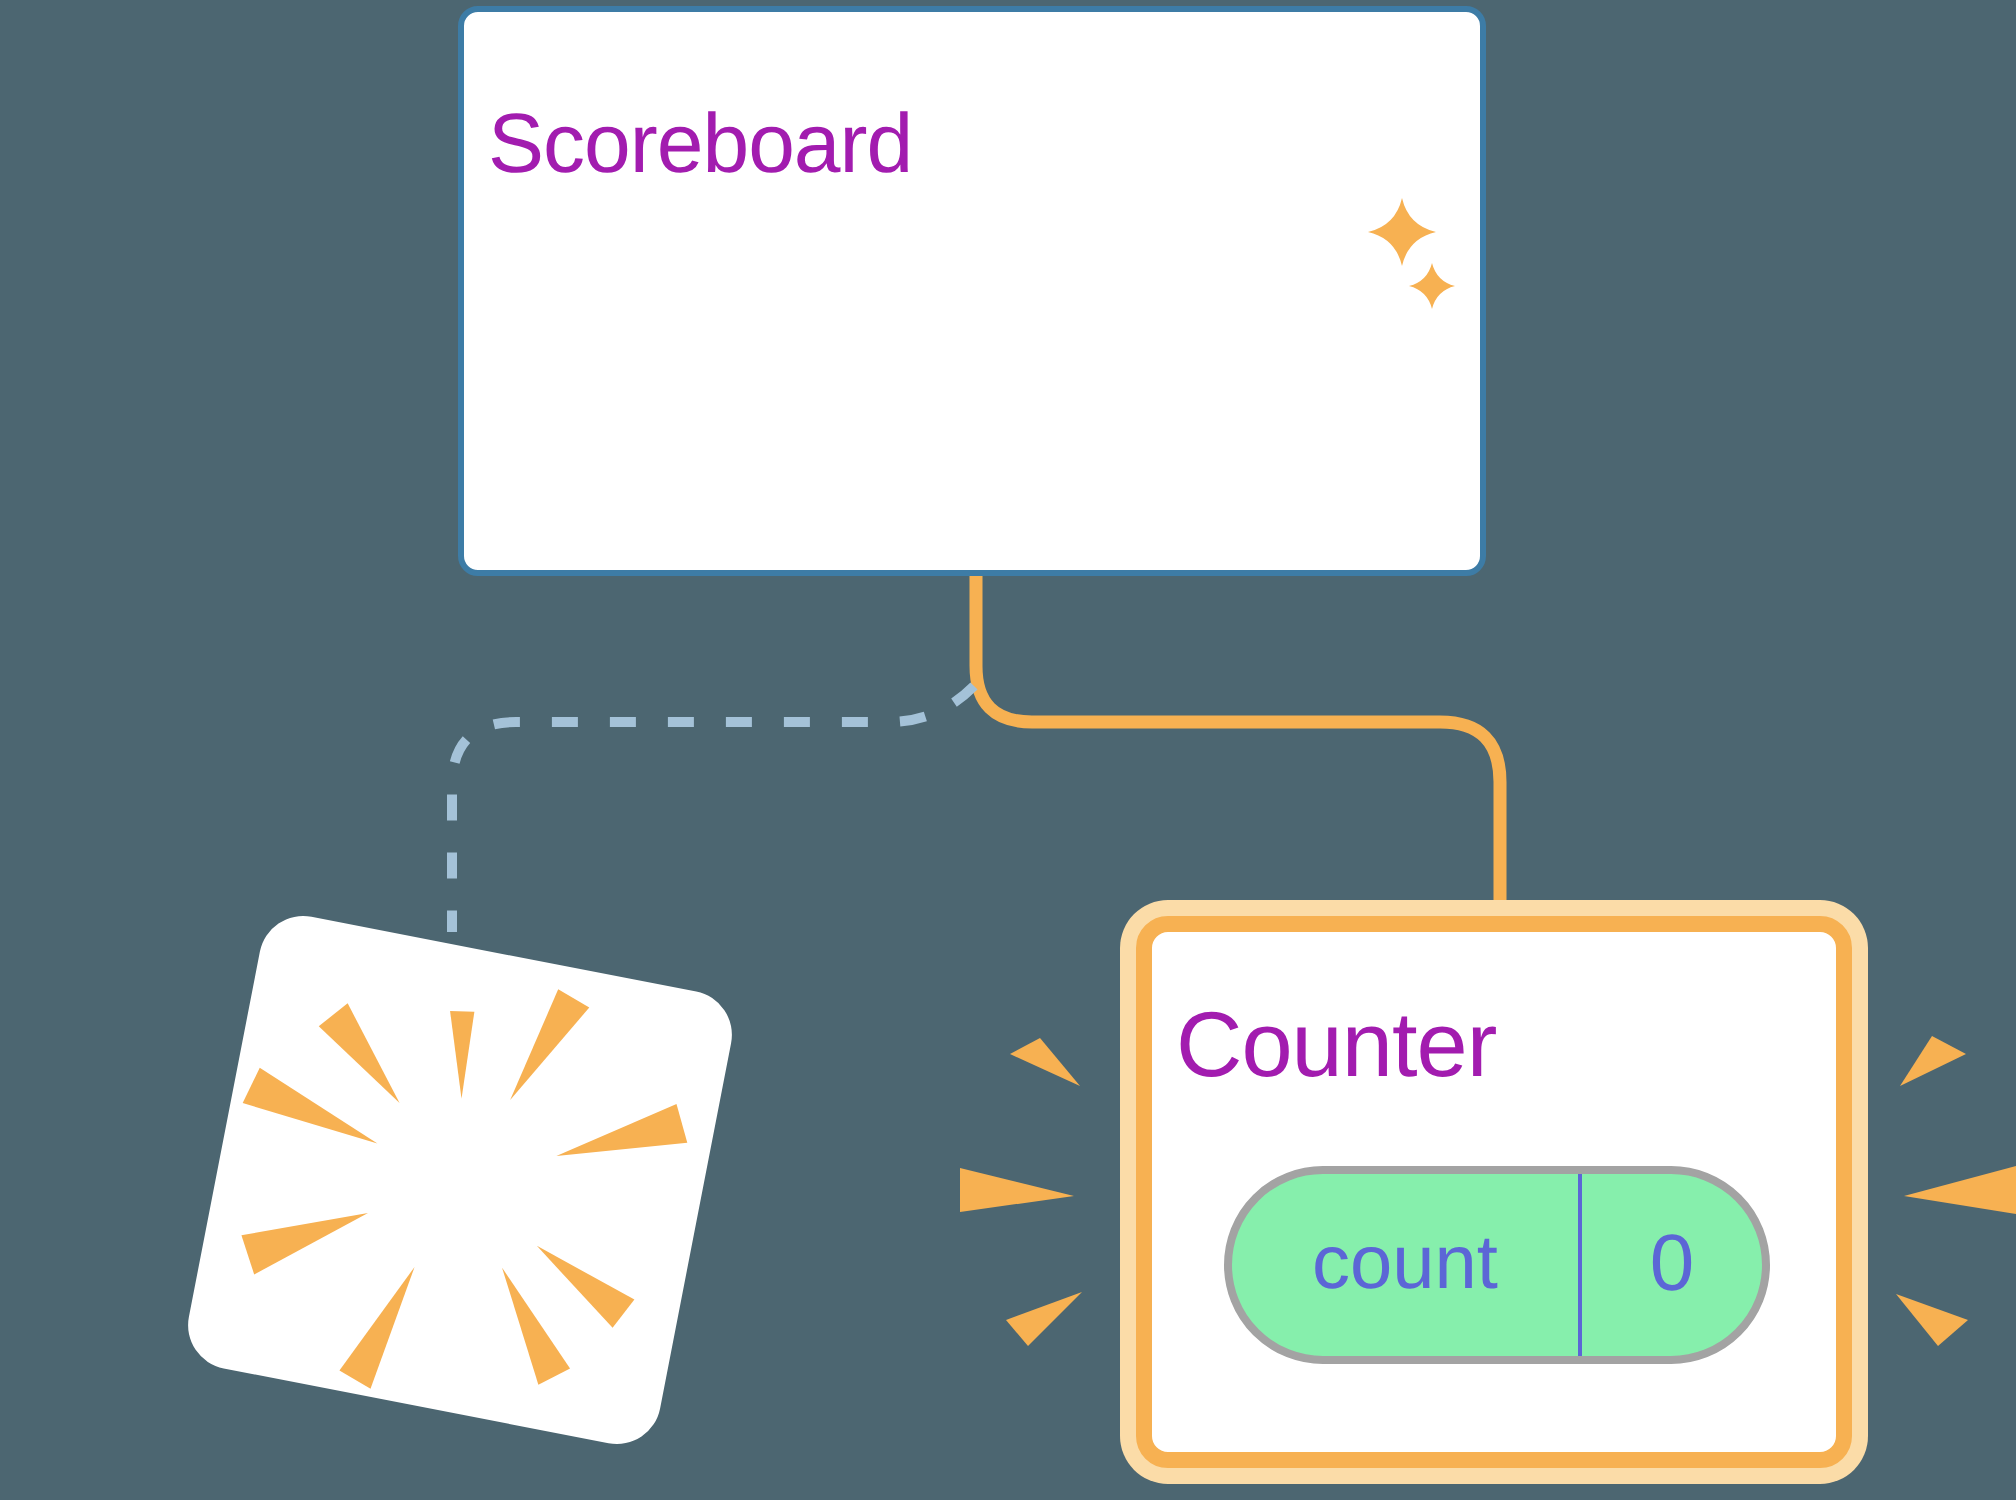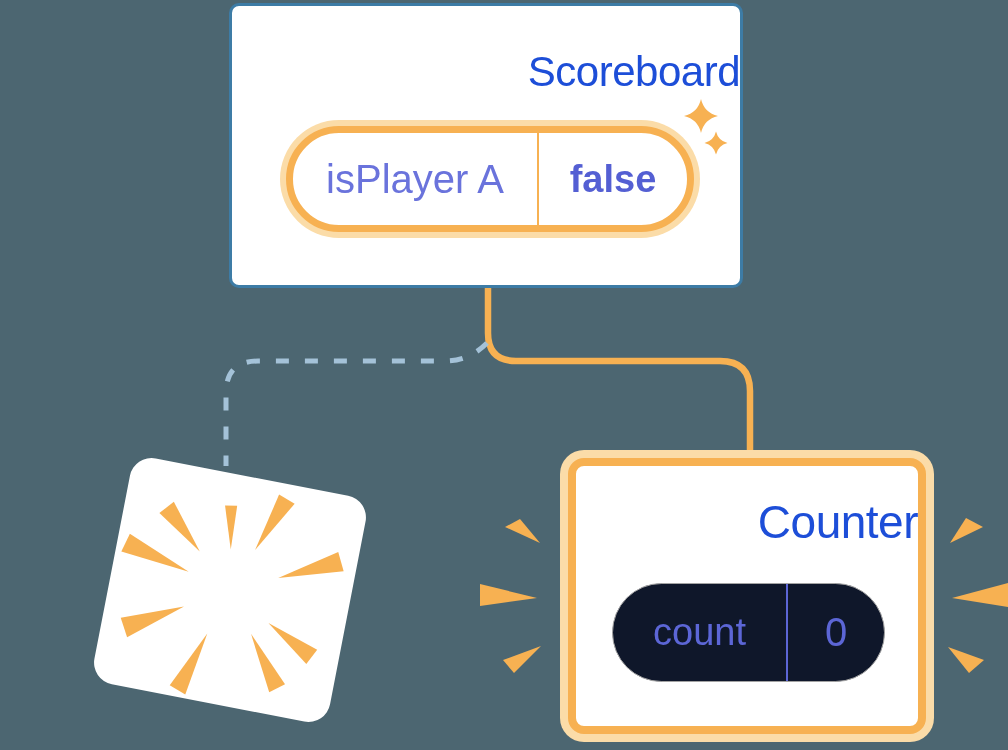--- a/index.html
+++ b/index.html
@@ -13,22 +13,22 @@
   .layer.under{z-index:0;}
   .cards{position:absolute;left:0;top:0;width:1008px;height:750px;z-index:1;}
   .layer.over{z-index:2;}
 
   
   .sb-card{
     position:absolute;left:229px;top:3px;width:514px;height:285px;
     background:#FFFFFF;border:3px solid #3D7CA6;border-radius:10px;
   }
   .card-title{
-    position:absolute;left:1px;right:0;margin:0;text-align:right;
-    color:#1d4ed8;font-weight:500;letter-spacing:-0.5px;
+    position:absolute;left:12px;right:0;margin:0;text-align:left;
+    color:#a21caf;font-weight:500;letter-spacing:-0.5px;
   }
   .sb-card .card-title{top:42px;font-size:42px;line-height:48px;}
 
   .sb-pill{
     position:absolute;left:48px;top:114px;width:420px;height:118px;
     background:#FBDCA8;border-radius:60px;padding:6px;
   }
   .sb-pill-border{
     width:100%;height:100%;background:#FFFFFF;
     border:7px solid #F7B152;border-radius:54px;
@@ -51,51 +51,41 @@
     position:absolute;left:560px;top:450px;width:374px;height:292px;
     background:#FBDCA8;border-radius:24px;padding:8px;
   }
   .counter-card-border{
     position:relative;width:100%;height:100%;background:#FFFFFF;
     border:8px solid #F7B152;border-radius:16px;
   }
   .counter-card .card-title{top:32px;font-size:46px;line-height:48px;}
   .counter-pill{
     position:absolute;left:36px;top:117px;width:273px;height:99px;
-    background:#0f172a;border:1px solid #a3a3a3;border-radius:50px;
+    background:#86efac;border:4px solid #a3a3a3;border-radius:50px;
     display:flex;overflow:hidden;
   }
   .counter-cell{display:flex;align-items:center;justify-content:center;height:100%;}
   .counter-cell.key{width:173px;font-size:38px;color:#5C66D6;}
   .counter-cell.value{flex:1;border-left:2px solid #5C66D6;font-size:40px;color:#5C66D6;}
 </style>
 </head>
 <body>
 
 <div class="canvas">
 
   <svg class="layer under" width="1008" height="750" viewBox="0 0 1008 750">
     <path d="M 488 286 L 488 333 Q 488 361 516 361 L 720 361 Q 750 361 750 391 L 750 453" fill="none" stroke="#F7B152" stroke-width="6.5"></path>
     <path d="M 487 343 Q 469 361 445 361 L 258 361 Q 226 361 226 393 L 226 466" fill="none" stroke="#A4C2D8" stroke-width="5" stroke-dasharray="13 16"></path>
   </svg>
 
   <div class="cards">
 
     <div class="sb-card">
       <h2 class="card-title">Scoreboard</h2>
-      <div class="sb-pill">
-        <div class="sb-pill-border">
-          <div class="sb-cell key">
-            <span>isPlayer A</span>
-          </div>
-          <div class="sb-cell value">
-            <span>false</span>
-          </div>
-        </div>
-      </div>
     </div>
 
     <div class="poof-card">
       <svg width="240" height="230" viewBox="0 0 240 230">
         <g fill="#F7B152">
           <polygon points="113,75 111,31 99,33"></polygon>
           <polygon points="137,71 167,18 150,12"></polygon>
           <polygon points="83,83 48,39 36,53"></polygon>
           <polygon points="76,105 11,79 6,98"></polygon>
           <polygon points="165,94 228,75 219,57"></polygon>

